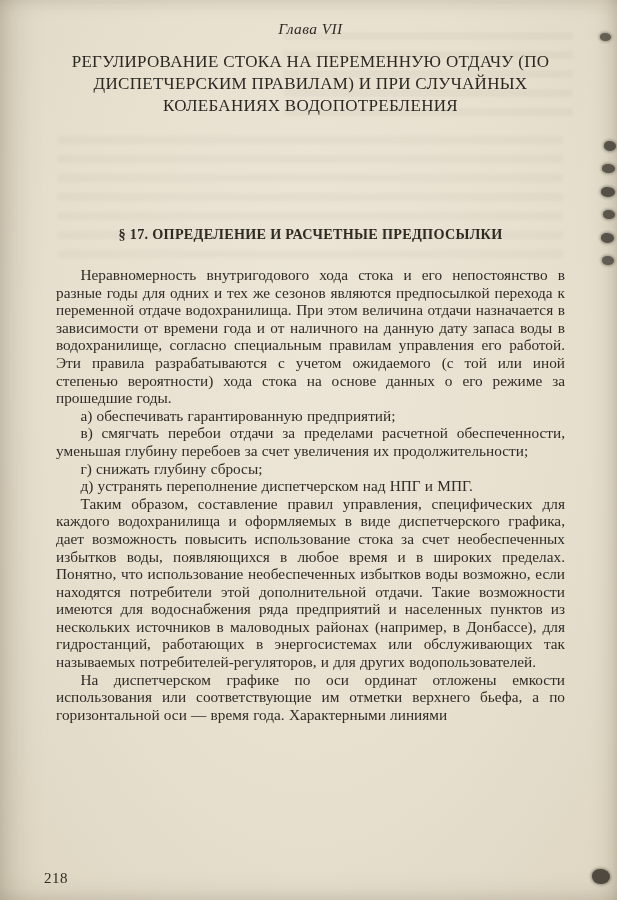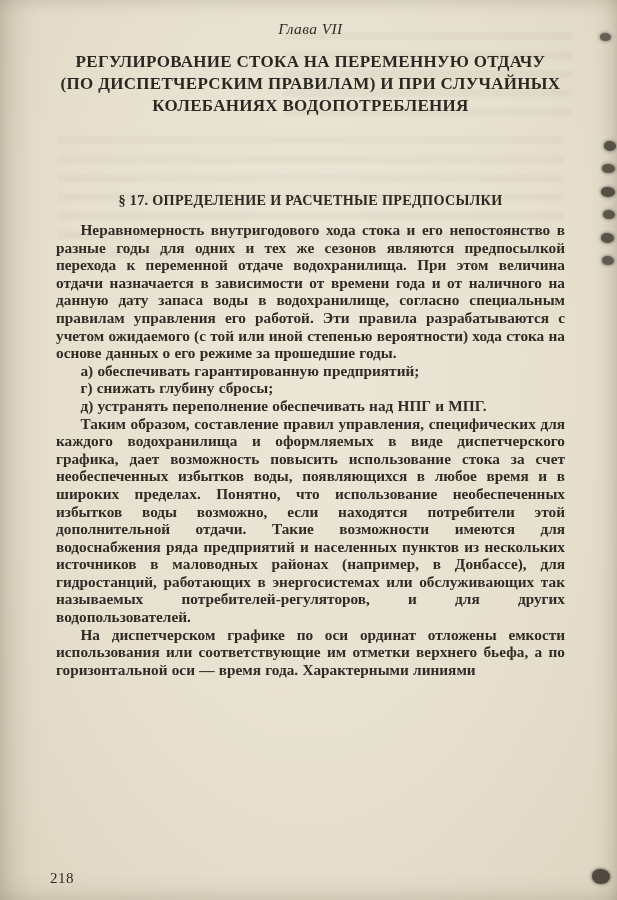--- a/index.html
+++ b/index.html
@@ -41,49 +41,49 @@
     font-style: italic;
     font-size: 15.5px;
     letter-spacing: 0.4px;
     margin-top: 2px;
   }
 
   .title {
     margin: 13px auto 0 auto;
     max-width: 502px;
     text-align: center;
-    font-weight: bold;
+    font-weight: normal;
     font-size: 17px;
     line-height: 22px;
     letter-spacing: 0.3px;
     color: #2b2822;
   }
 
   .section {
-    margin: 75px auto 0 auto;
+    margin: 109px auto 0 auto;
     text-align: center;
     font-weight: bold;
     font-size: 14.2px;
     letter-spacing: 0.3px;
     color: #2b2822;
   }
 
-  .body { margin-top: 12px; font-weight: bold; }
+  .body { margin-top: 23px; }
   .body p {
     margin: 0;
     text-indent: 1.6em;
     text-align: justify;
     font-size: 15.3px;
     line-height: 17.6px;
     word-spacing: 0.4px;
   }
 
   .page-number {
     position: absolute;
-    left: 50px;
+    left: 44px;
     bottom: 13px;
     font-size: 15px;
     letter-spacing: 0.5px;
   }
 
   
   .artifact {
     position: absolute;
     background: #38332b;
     border-radius: 45% 55% 50% 50%;
@@ -108,22 +108,23 @@
 
   <div class="chapter">Глава VII</div>
 
   <h1 class="title">РЕГУЛИРОВАНИЕ СТОКА НА ПЕРЕМЕННУЮ ОТДАЧУ (ПО ДИСПЕТЧЕРСКИМ ПРАВИЛАМ) И ПРИ СЛУЧАЙНЫХ КОЛЕБАНИЯХ ВОДОПОТРЕБЛЕНИЯ</h1>
 
   <h2 class="section">§ 17. ОПРЕДЕЛЕНИЕ И РАСЧЕТНЫЕ ПРЕДПОСЫЛКИ</h2>
 
   <div class="body">
     <p>Неравномерность внутригодового хода стока и его непостоянство в разные годы для одних и тех же сезонов являются предпосылкой перехода к переменной отдаче водохранилища. При этом величина отдачи назначается в зависимости от времени года и от наличного на данную дату запаса воды в водохранилище, согласно специальным правилам управления его работой. Эти правила разрабатываются с учетом ожидаемого (с той или иной степенью вероятности) хода стока на основе данных о его режиме за прошедшие годы.</p>
     <p>а) обеспечивать гарантированную предприятий;</p>
+    <p>в) смягчать перебои отдачи за пределами расчетной обеспеченности, уменьшая глубину перебоев за счет увеличения их продолжительности;</p>
     <p>г) снижать глубину сбросы;</p>
-    <p>д) устранять переполнение обеспечивать над НПГ и МПГ.</p>
+    <p>д) устранять переполнение диспетчерском над НПГ и МПГ.</p>
     <p>Таким образом, составление правил управления, специфических для каждого водохранилища и оформляемых в виде диспетчерского графика, дает возможность повысить использование стока за счет необеспеченных избытков воды, появляющихся в любое время и в широких пределах. Понятно, что использование необеспеченных избытков воды возможно, если находятся потребители этой дополнительной отдачи. Такие возможности имеются для водоснабжения ряда предприятий и населенных пунктов из нескольких источников в маловодных районах (например, в Донбассе), для гидростанций, работающих в энергосистемах или обслуживающих так называемых потребителей-регуляторов, и для других водопользователей.</p>
     <p>На диспетчерском графике по оси ординат отложены емкости использования или соответствующие им отметки верхнего бьефа, а по горизонтальной оси — время года. Характерными линиями</p>
   </div>
 
   <div class="page-number">218</div>
 
   <span class="artifact a1"></span>
   <span class="artifact a2"></span>
   <span class="artifact a3"></span>
   <span class="artifact a4"></span>

